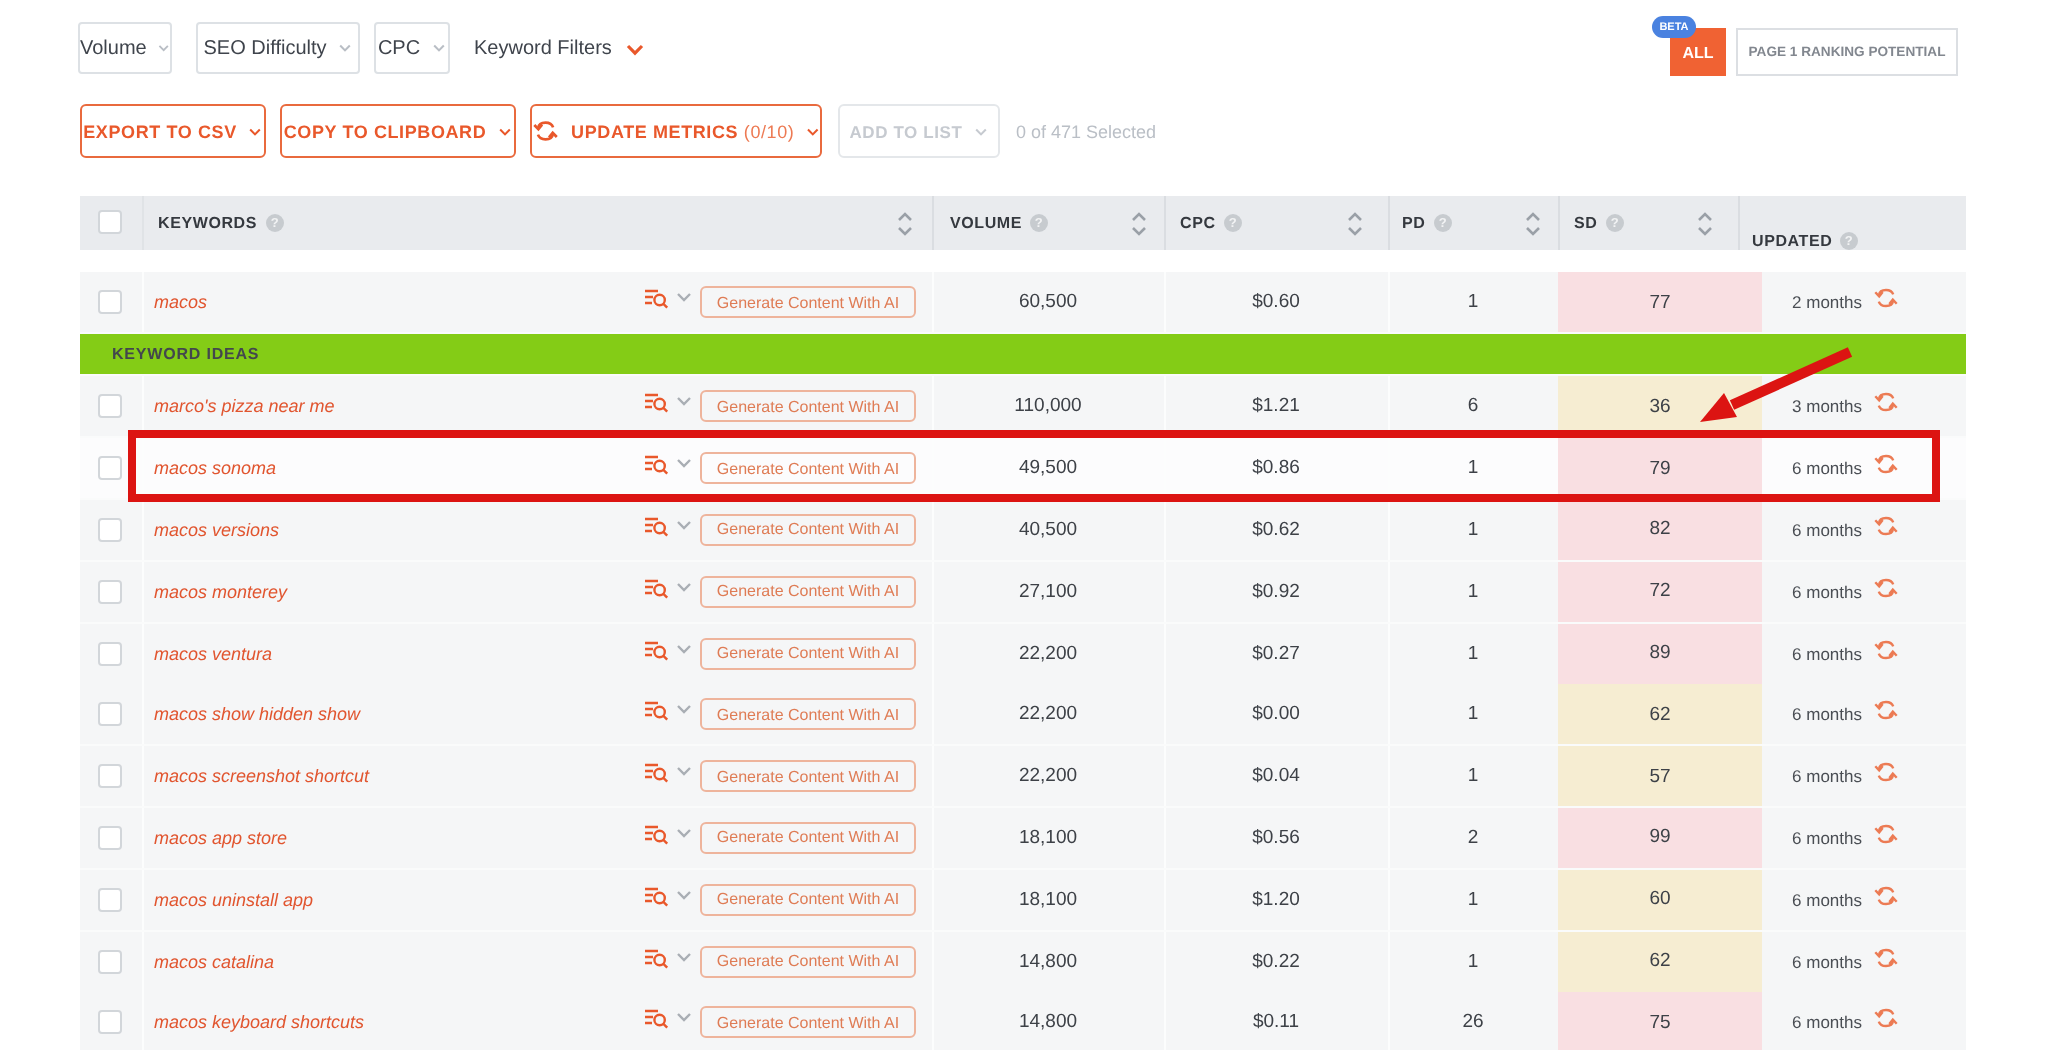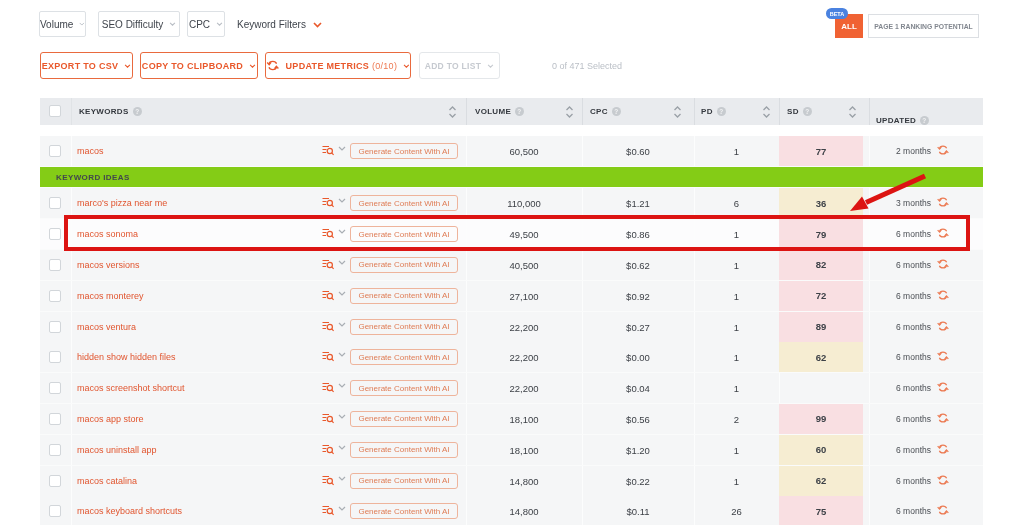--- a/index.html
+++ b/index.html
@@ -13,24 +13,24 @@
 .abtn.dis { border-color:#e4e7ea; color:#c6cad0; }
 
 #tbl { left:40px; top:98px; width:943px; }
 .hdr { position:absolute; left:0; top:0; width:943px; height:27px; background:#e9ebee; }
 .hlabel { position:absolute; font-size:8px; font-weight:bold; color:#35393f; letter-spacing:.3px; top:0; height:27px; display:flex; align-items:center; white-space:nowrap; }
 .hsort { position:absolute; top:7px; }
 .vline { position:absolute; top:0; bottom:0; width:1px; background:#dadde1; }
 .row { position:absolute; left:0; width:943px; height:31px; background:#f5f6f7; border-bottom:1px solid #fafbfb; }
 .rvline { position:absolute; top:0; bottom:0; width:1px; background:#fcfdfd; }
 .ck { position:absolute; left:9px; width:12px; height:12px; border:1px solid #d2d6da; border-radius:2px; background:#fff; }
-.kw { position:absolute; left:37px; font-size:9px; color:#e1552f; top:50%; transform:translateY(-50%); }
+.kw { position:absolute; left:37px; font-size:9px; color:#e1552f; top:50%; transform:translateY(-50%);font-style:italic; }
 .num { position:absolute; font-size:9.5px; color:#3d4147; top:50%; transform:translateY(-50%); text-align:center; }
 .genbtn { position:absolute; left:310px; top:50%; transform:translateY(-50%); width:108px; height:16px; border:1px solid #eeb49c; border-radius:3px; color:#df7c55; font-size:8px; display:flex; align-items:center; justify-content:center; }
-.sd { position:absolute; left:739px; top:0; width:84px; height:100%; display:flex; align-items:center; justify-content:center; font-size:9.5px; color:#3d4147;font-weight:bold; }
+.sd { position:absolute; left:739px; top:0; width:102px; height:100%; display:flex; align-items:center; justify-content:center; font-size:9.5px; color:#3d4147; }
 .sd.pink { background:#f9dfe2; }
 .sd.yell { background:#f6edd2; }
 .upd { position:absolute; right:52px; font-size:8.5px; color:#4a4e54; top:50%; transform:translateY(-50%); }
 .ricon { position:absolute; right:33px; top:50%; transform:translateY(-50%); }
 .licon { position:absolute; left:282px; top:50%; transform:translateY(-50%); }
 </style>
 </head>
 <body>
 
 <div class="abs fbox" style="left:39px; top:11px; width:47px;">Volume<svg class="chev" viewBox="0 0 8 5">
@@ -62,21 +62,21 @@
       <path d="M1.2 3.4 L3.3 5.6 L5.2 3.2" fill="none" stroke="#e9582b" stroke-width="1.4"></path>
       <path d="M10.8 8 C10.6 9.8 9 10.8 7 10.8 C5 10.8 3.6 9.9 3.1 8.4" fill="none" stroke="#e9582b" stroke-width="1.4"></path>
       <path d="M12.8 9.6 L10.7 7.4 L8.8 9.8" fill="none" stroke="#e9582b" stroke-width="1.4"></path>
     </svg>
 UPDATE METRICS <span style="font-weight:normal; color:#ed7a53;">&nbsp;(0/10)</span><svg class="chev" viewBox="0 0 8 5">
       <path d="M1 1 L4 4 L7 1" fill="none" stroke="#e9582b" stroke-width="1.3"></path>
     </svg></div>
 <div class="abs abtn dis" style="left:419px; top:52px; width:81px; font-size:8.5px;">ADD TO LIST<svg class="chev" viewBox="0 0 8 5">
       <path d="M1 1 L4 4 L7 1" fill="none" stroke="#c6cad0" stroke-width="1.3"></path>
     </svg></div>
-<div class="abs" style="left:508px; top:61px; font-size:9px; color:#babfc6;margin-left:44px;">0 of 471 Selected</div>
+<div class="abs" style="left:508px; top:61px; font-size:9px; color:#babfc6;">0 of 471 Selected</div>
 
 <div class="abs" id="tbl">
   <div class="hdr">
     <div class="ck" style="top:7px;"></div>
     <div class="vline" style="left:31px; background:#e0e3e6;"></div>
       <div class="hlabel" style="left:39px;">KEYWORDS<svg style="margin-left:4px;" width="9" height="9" viewBox="0 0 9 9">
           <circle cx="4.5" cy="4.5" r="4.5" fill="#c7cbcf"></circle>
           <text x="4.5" y="6.7" font-size="6.5" fill="#f2f3f4" text-anchor="middle" font-family="Liberation Sans" font-weight="bold">?</text>
         </svg></div>
     <div class="vline" style="left:426px;"></div>
@@ -303,21 +303,21 @@
         </svg></div>
     </div>
 <div class="row" style="top:244.3px; height:31px;">
       <div class="rvline" style="left:31px;"></div>
       <div class="rvline" style="left:426px;"></div>
       <div class="rvline" style="left:542px;"></div>
       <div class="rvline" style="left:654px;"></div>
       <div class="rvline" style="left:739px;"></div>
       <div class="rvline" style="left:829px;"></div>
       <div class="ck" style="top:9px;"></div>
-      <div class="kw">hidden show hidden files</div>
+      <div class="kw">macos show hidden show</div>
       <div class="licon"><svg width="13" height="11" viewBox="0 0 13 11">
           <path d="M0.5 1.5 H7 M0.5 4.5 H4.5 M0.5 7.5 H4" stroke="#e9582b" stroke-width="1.2" fill="none"></path>
           <circle cx="7.8" cy="6" r="2.6" fill="none" stroke="#e9582b" stroke-width="1.2"></circle>
           <path d="M9.7 7.9 L11.6 9.8" stroke="#e9582b" stroke-width="1.2"></path>
         </svg><svg width="8" height="5" viewBox="0 0 8 5" style="position:absolute; left:16px; top:4px;">
           <path d="M1 1 L4 4 L7 1" fill="none" stroke="#a9aeb4" stroke-width="1.2"></path>
         </svg></div>
       <div class="genbtn">Generate Content With AI</div>
       <div class="num" style="left:426px; width:116px;">22,200</div>
       <div class="num" style="left:542px; width:112px;">$0.00</div>
@@ -344,20 +344,21 @@
           <path d="M0.5 1.5 H7 M0.5 4.5 H4.5 M0.5 7.5 H4" stroke="#e9582b" stroke-width="1.2" fill="none"></path>
           <circle cx="7.8" cy="6" r="2.6" fill="none" stroke="#e9582b" stroke-width="1.2"></circle>
           <path d="M9.7 7.9 L11.6 9.8" stroke="#e9582b" stroke-width="1.2"></path>
         </svg><svg width="8" height="5" viewBox="0 0 8 5" style="position:absolute; left:16px; top:4px;">
           <path d="M1 1 L4 4 L7 1" fill="none" stroke="#a9aeb4" stroke-width="1.2"></path>
         </svg></div>
       <div class="genbtn">Generate Content With AI</div>
       <div class="num" style="left:426px; width:116px;">22,200</div>
       <div class="num" style="left:542px; width:112px;">$0.04</div>
       <div class="num" style="left:654px; width:85px;">1</div>
+      <div class="sd yell">57</div>
       <div class="upd">6 months</div>
       <div class="ricon"><svg width="14" height="12" viewBox="0 0 14 13">
           <path d="M3.2 5 C3.4 3.2 5 2.2 7 2.2 C9 2.2 10.4 3.1 10.9 4.6" fill="none" stroke="#ec7b54" stroke-width="1.3"></path>
           <path d="M1.2 3.4 L3.3 5.6 L5.2 3.2" fill="none" stroke="#ec7b54" stroke-width="1.3"></path>
           <path d="M10.8 8 C10.6 9.8 9 10.8 7 10.8 C5 10.8 3.6 9.9 3.1 8.4" fill="none" stroke="#ec7b54" stroke-width="1.3"></path>
           <path d="M12.8 9.6 L10.7 7.4 L8.8 9.8" fill="none" stroke="#ec7b54" stroke-width="1.3"></path>
         </svg></div>
     </div>
 <div class="row" style="top:305.9px; height:31px;">
       <div class="rvline" style="left:31px;"></div>

